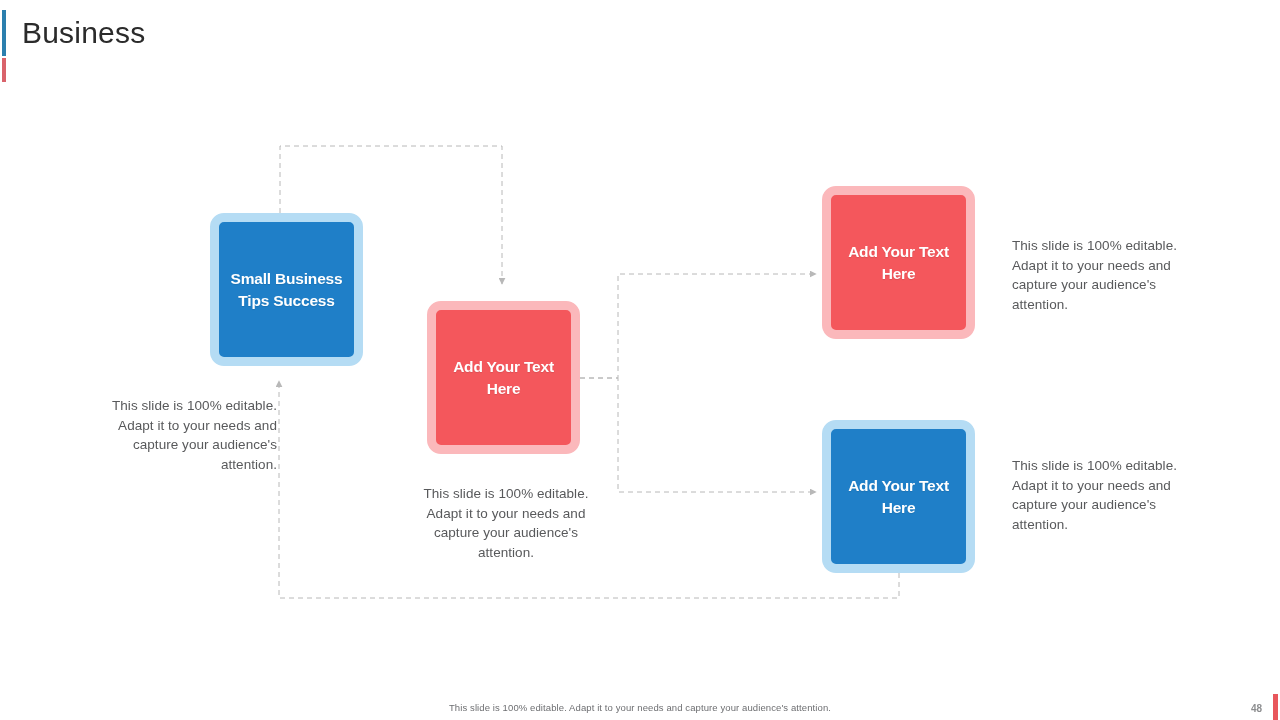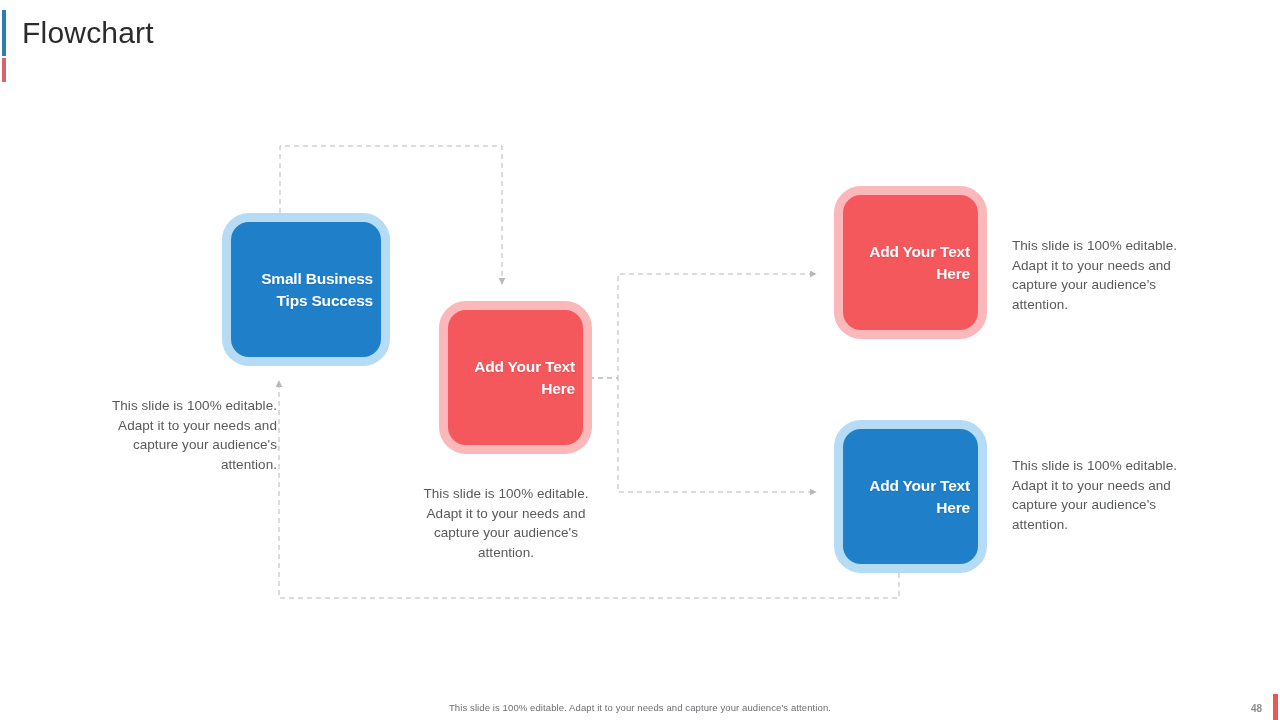--- a/index.html
+++ b/index.html
@@ -45,48 +45,47 @@
     font-weight: 400;
     color: #2b2b2b;
     letter-spacing: 0.2px;
     line-height: 38px;
     white-space: nowrap;
   }
 
   
   .node {
     position: absolute;
-    border-radius: 27px;
+    border-radius: 14px;
     display: flex;
     align-items: center;
     justify-content: center;
-    text-align: right;
+    text-align: center;
     color: #ffffff;
     font-weight: bold;
     font-size: 15.5px;
     line-height: 22px;
     letter-spacing: -0.2px;
     box-sizing: border-box;
-    margin-left: 12px;
   }
   .node-blue {
     background: #1f7fc8;
     border: 9px solid #b5dcf4;
   }
   .node-red {
     background: #f4575c;
     border: 9px solid #fbb8bb;
   }
   .node-label {
     display: block;
     padding: 0 8px;
     text-shadow: 0 1px 1px rgba(0,0,0,0.10);
   }
 
-  #node-start { left: 210px; top: 213px; width: 168px; height: 153px; }
+  #node-start { left: 210px; top: 213px; width: 153px; height: 153px; }
   #node-center { left: 427px; top: 301px; width: 153px; height: 153px; }
   #node-top-right { left: 822px; top: 186px; width: 153px; height: 153px; }
   #node-bottom-right { left: 822px; top: 420px; width: 153px; height: 153px; }
 
   
   .desc {
     position: absolute;
     font-size: 13.5px;
     line-height: 19.5px;
     color: #58595b;
@@ -135,21 +134,21 @@
     background: #e8575c;
   }
 </style>
 </head>
 <body>
 
 <div id="slide">
 
   <div id="title-accent-blue"></div>
   <div id="title-accent-red"></div>
-  <div id="page-title">Flowchart</div>
+  <div id="page-title">Business</div>
 
   <svg id="connectors" viewBox="0 0 1280 720" xmlns="http://www.w3.org/2000/svg">
     <defs>
       <marker id="arrow-right" viewBox="0 0 10 10" refX="9" refY="5" markerWidth="7" markerHeight="7" orient="auto-start-reverse">
         <path d="M 0 0 L 10 5 L 0 10 z" fill="#b8b8b8"></path>
       </marker>
       <marker id="arrow-down" viewBox="0 0 10 10" refX="9" refY="5" markerWidth="7" markerHeight="7" orient="auto-start-reverse">
         <path d="M 0 0 L 10 5 L 0 10 z" fill="#b8b8b8"></path>
       </marker>
     </defs>

